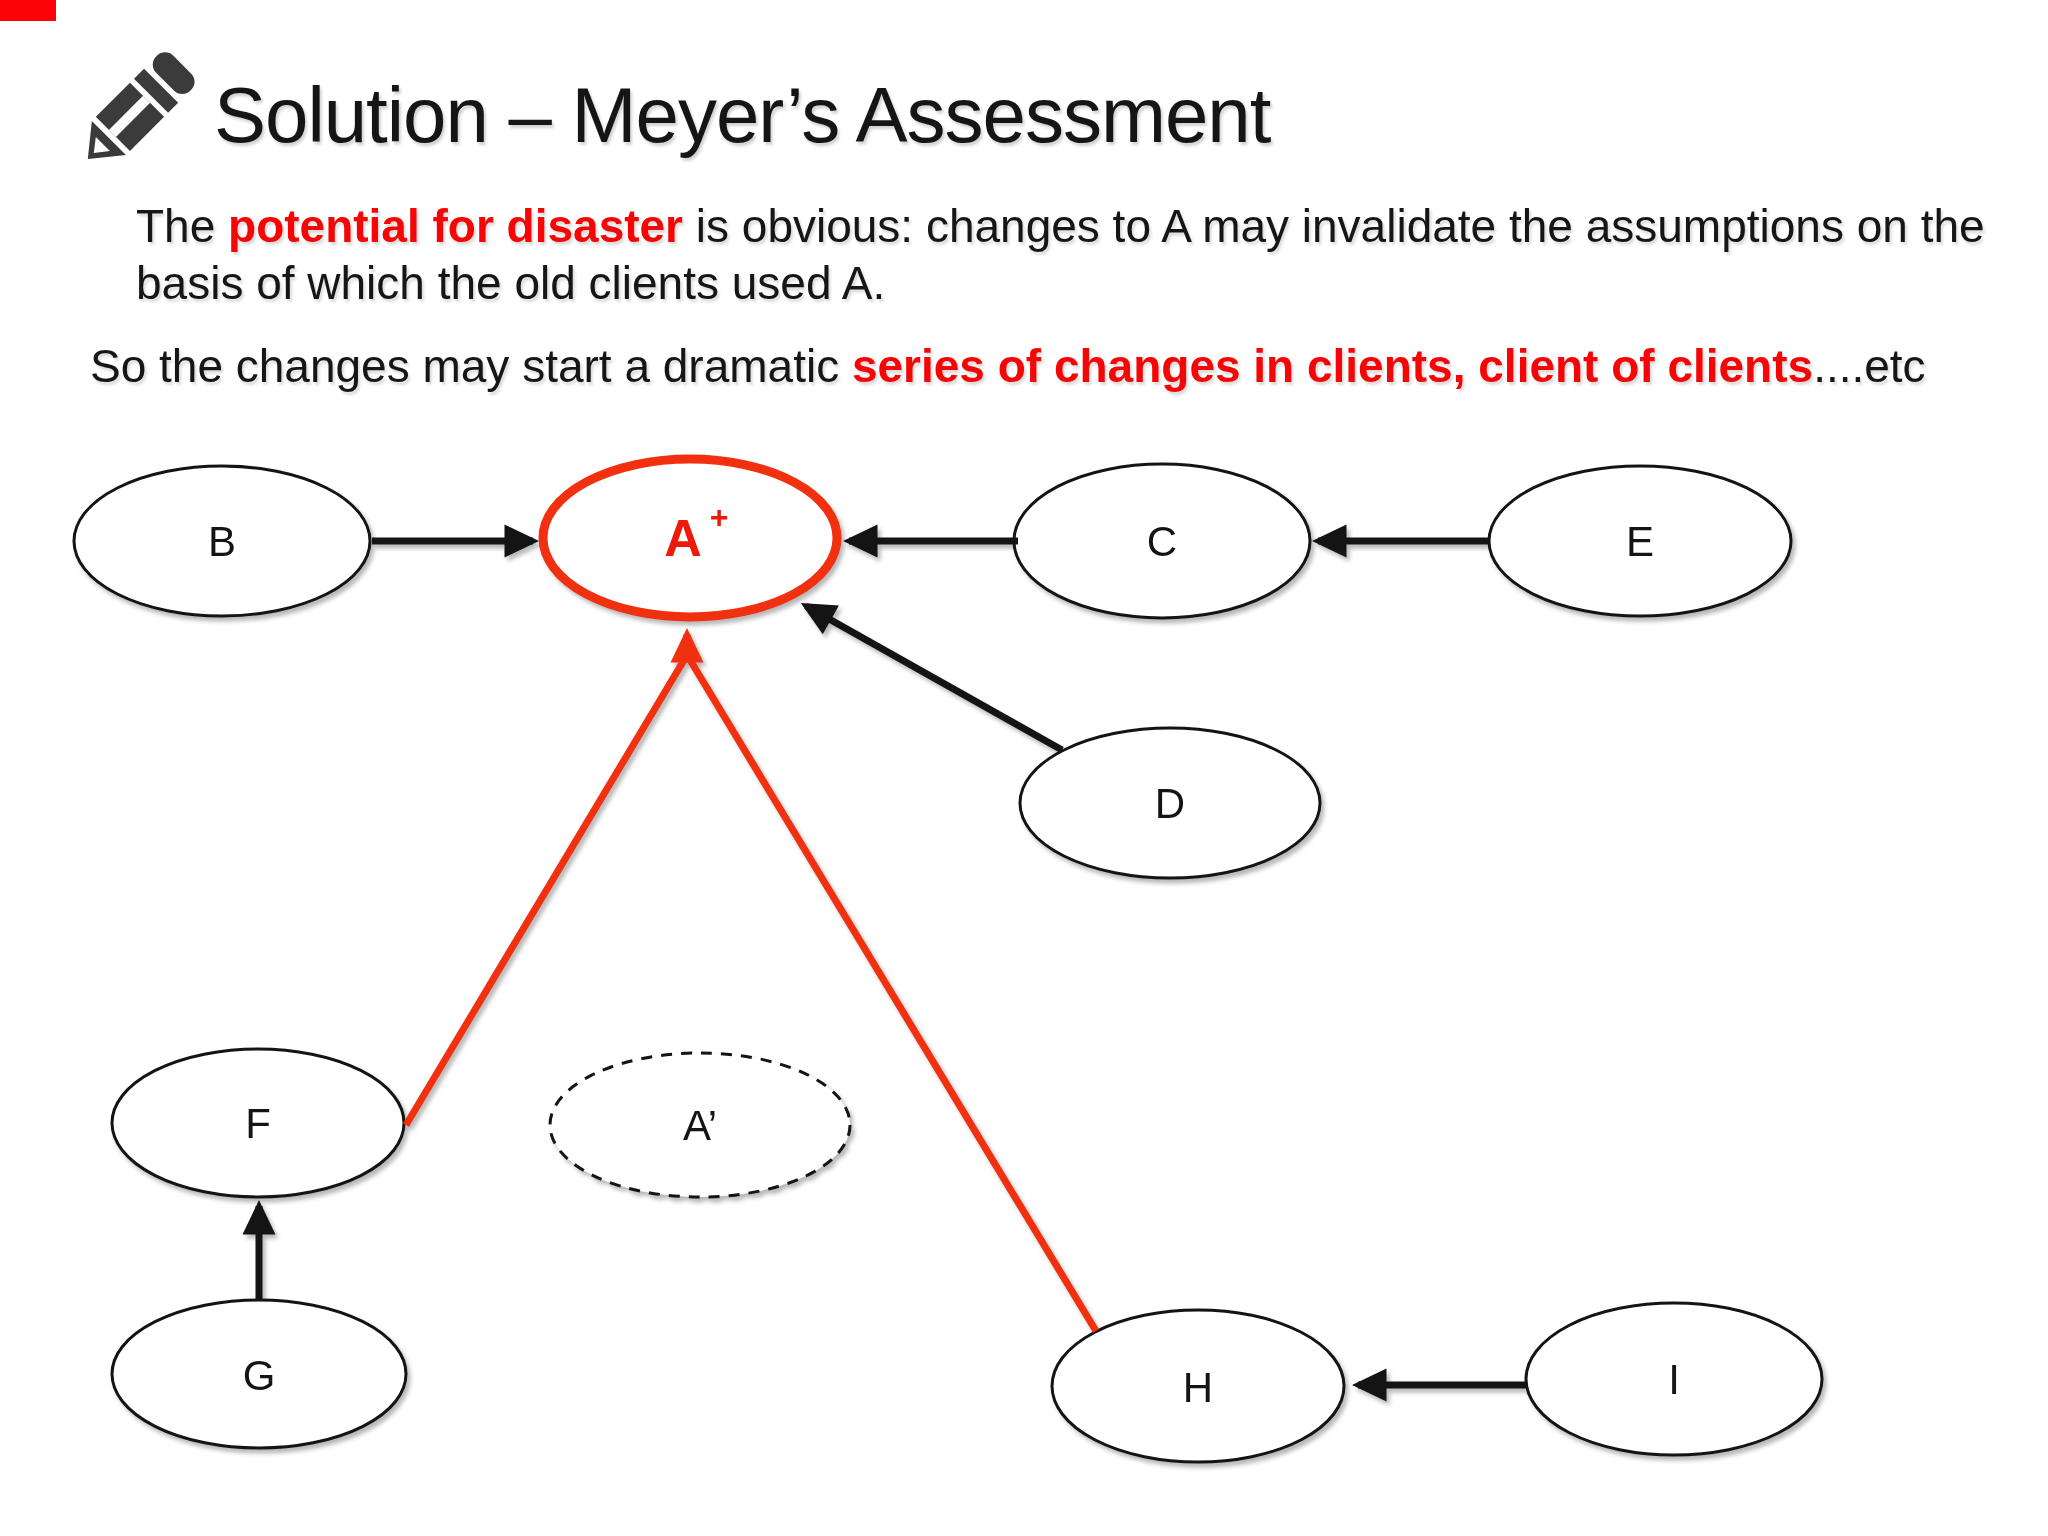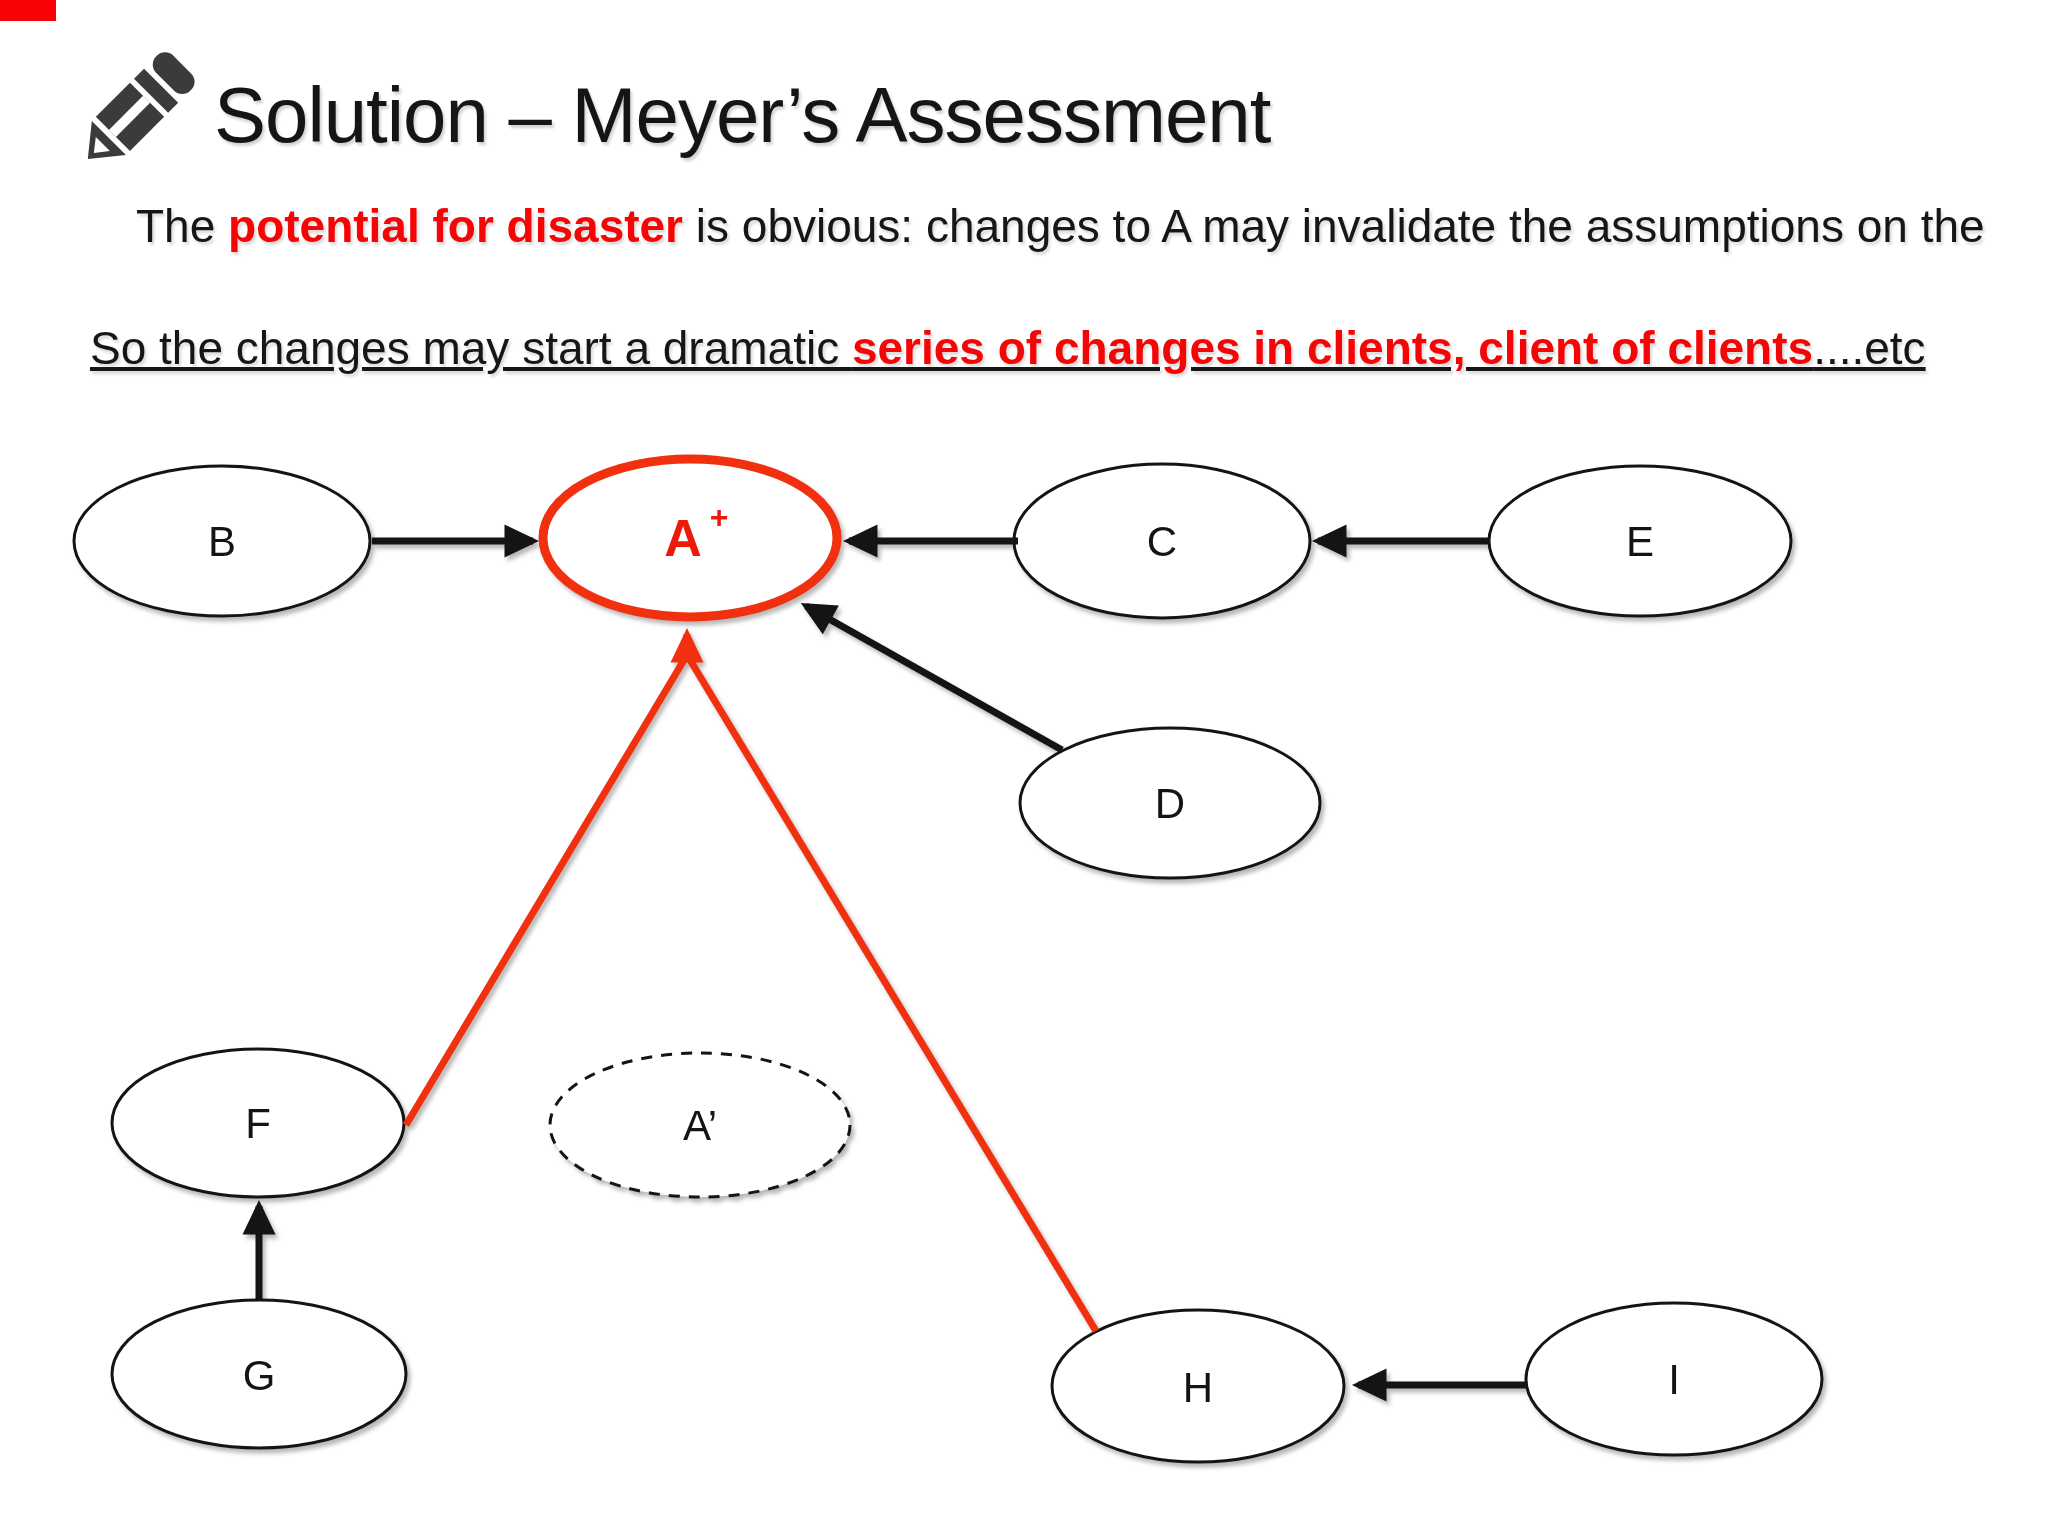--- a/index.html
+++ b/index.html
@@ -14,21 +14,21 @@
     position:absolute;left:214px;top:76px;font-size:78px;line-height:1;
     letter-spacing:-1px;white-space:nowrap;color:#151515;
     text-shadow:2px 3px 3px rgba(0,0,0,0.18);
   }
   .slide-title .bold{font-weight:400;}
   .para{
     position:absolute;font-size:46px;line-height:57px;color:#161616;
     text-shadow:2px 3px 3px rgba(0,0,0,0.15);
   }
   .para-1{left:96px;top:198px;width:1930px;margin-left:40px;}
-  .para-2{left:90px;top:320px;width:1930px;text-decoration:underline;}
+  .para-2{left:90px;top:338px;width:1930px;}
   .red-em{color:#f50505;font-weight:700;}
   svg.diagram{
     position:absolute;left:0;top:0;
     filter:drop-shadow(3px 4px 2px rgba(0,0,0,0.28));
   }
   .node-ellipse{fill:#ffffff;stroke:#141414;stroke-width:3;}
   .node-ellipse.highlight{stroke:#f0300e;stroke-width:9;}
   .node-ellipse.dashed{stroke-dasharray:11 9;stroke-width:3;}
   .edge{stroke:#141414;stroke-width:7;fill:none;}
   .edge.red{stroke:#f0300e;}
@@ -49,21 +49,21 @@
       <rect x="33" y="26" width="34" height="10"></rect>
       <rect x="33" y="40" width="34" height="34"></rect>
       <rect x="46" y="40" width="7" height="34" fill="#ffffff"></rect>
       <path d="M33,78 L50,99 L67,78 Z"></path>
       <path d="M43,84 L50,93 L57,84 Z" fill="#ffffff"></path>
     </g>
   </svg>
 
   <div class="slide-title"><span>Solution – </span><span class="bold">Meyer’s Assessment</span></div>
 
-  <div class="para para-1"><span>The </span><span class="red-em">potential for disaster</span><span> is obvious: changes to A may invalidate the assumptions on the</span><br></div>
+  <div class="para para-1"><span>The </span><span class="red-em">potential for disaster</span><span> is obvious: changes to A may invalidate the assumptions on the</span><br><span>basis of which the old clients used A.</span></div>
 
   <div class="para para-2"><span>So the changes may start a dramatic </span><span class="red-em">series of changes in clients, client of clients</span><span>....etc</span></div>
 
   <svg class="diagram" width="2048" height="1536" viewBox="0 0 2048 1536">
     <defs>
       <marker id="arrow-black" viewBox="0 0 12 12" refX="10" refY="6" markerWidth="40" markerHeight="36" orient="auto" markerUnits="userSpaceOnUse">
         <path d="M0.5,0.5 L12,6 L0.5,11.5 Z" fill="#141414"></path>
       </marker>
       <marker id="arrow-red" viewBox="0 0 12 12" refX="10" refY="6" markerWidth="40" markerHeight="36" orient="auto" markerUnits="userSpaceOnUse">
         <path d="M0.5,0.5 L12,6 L0.5,11.5 Z" fill="#f0300e"></path>

